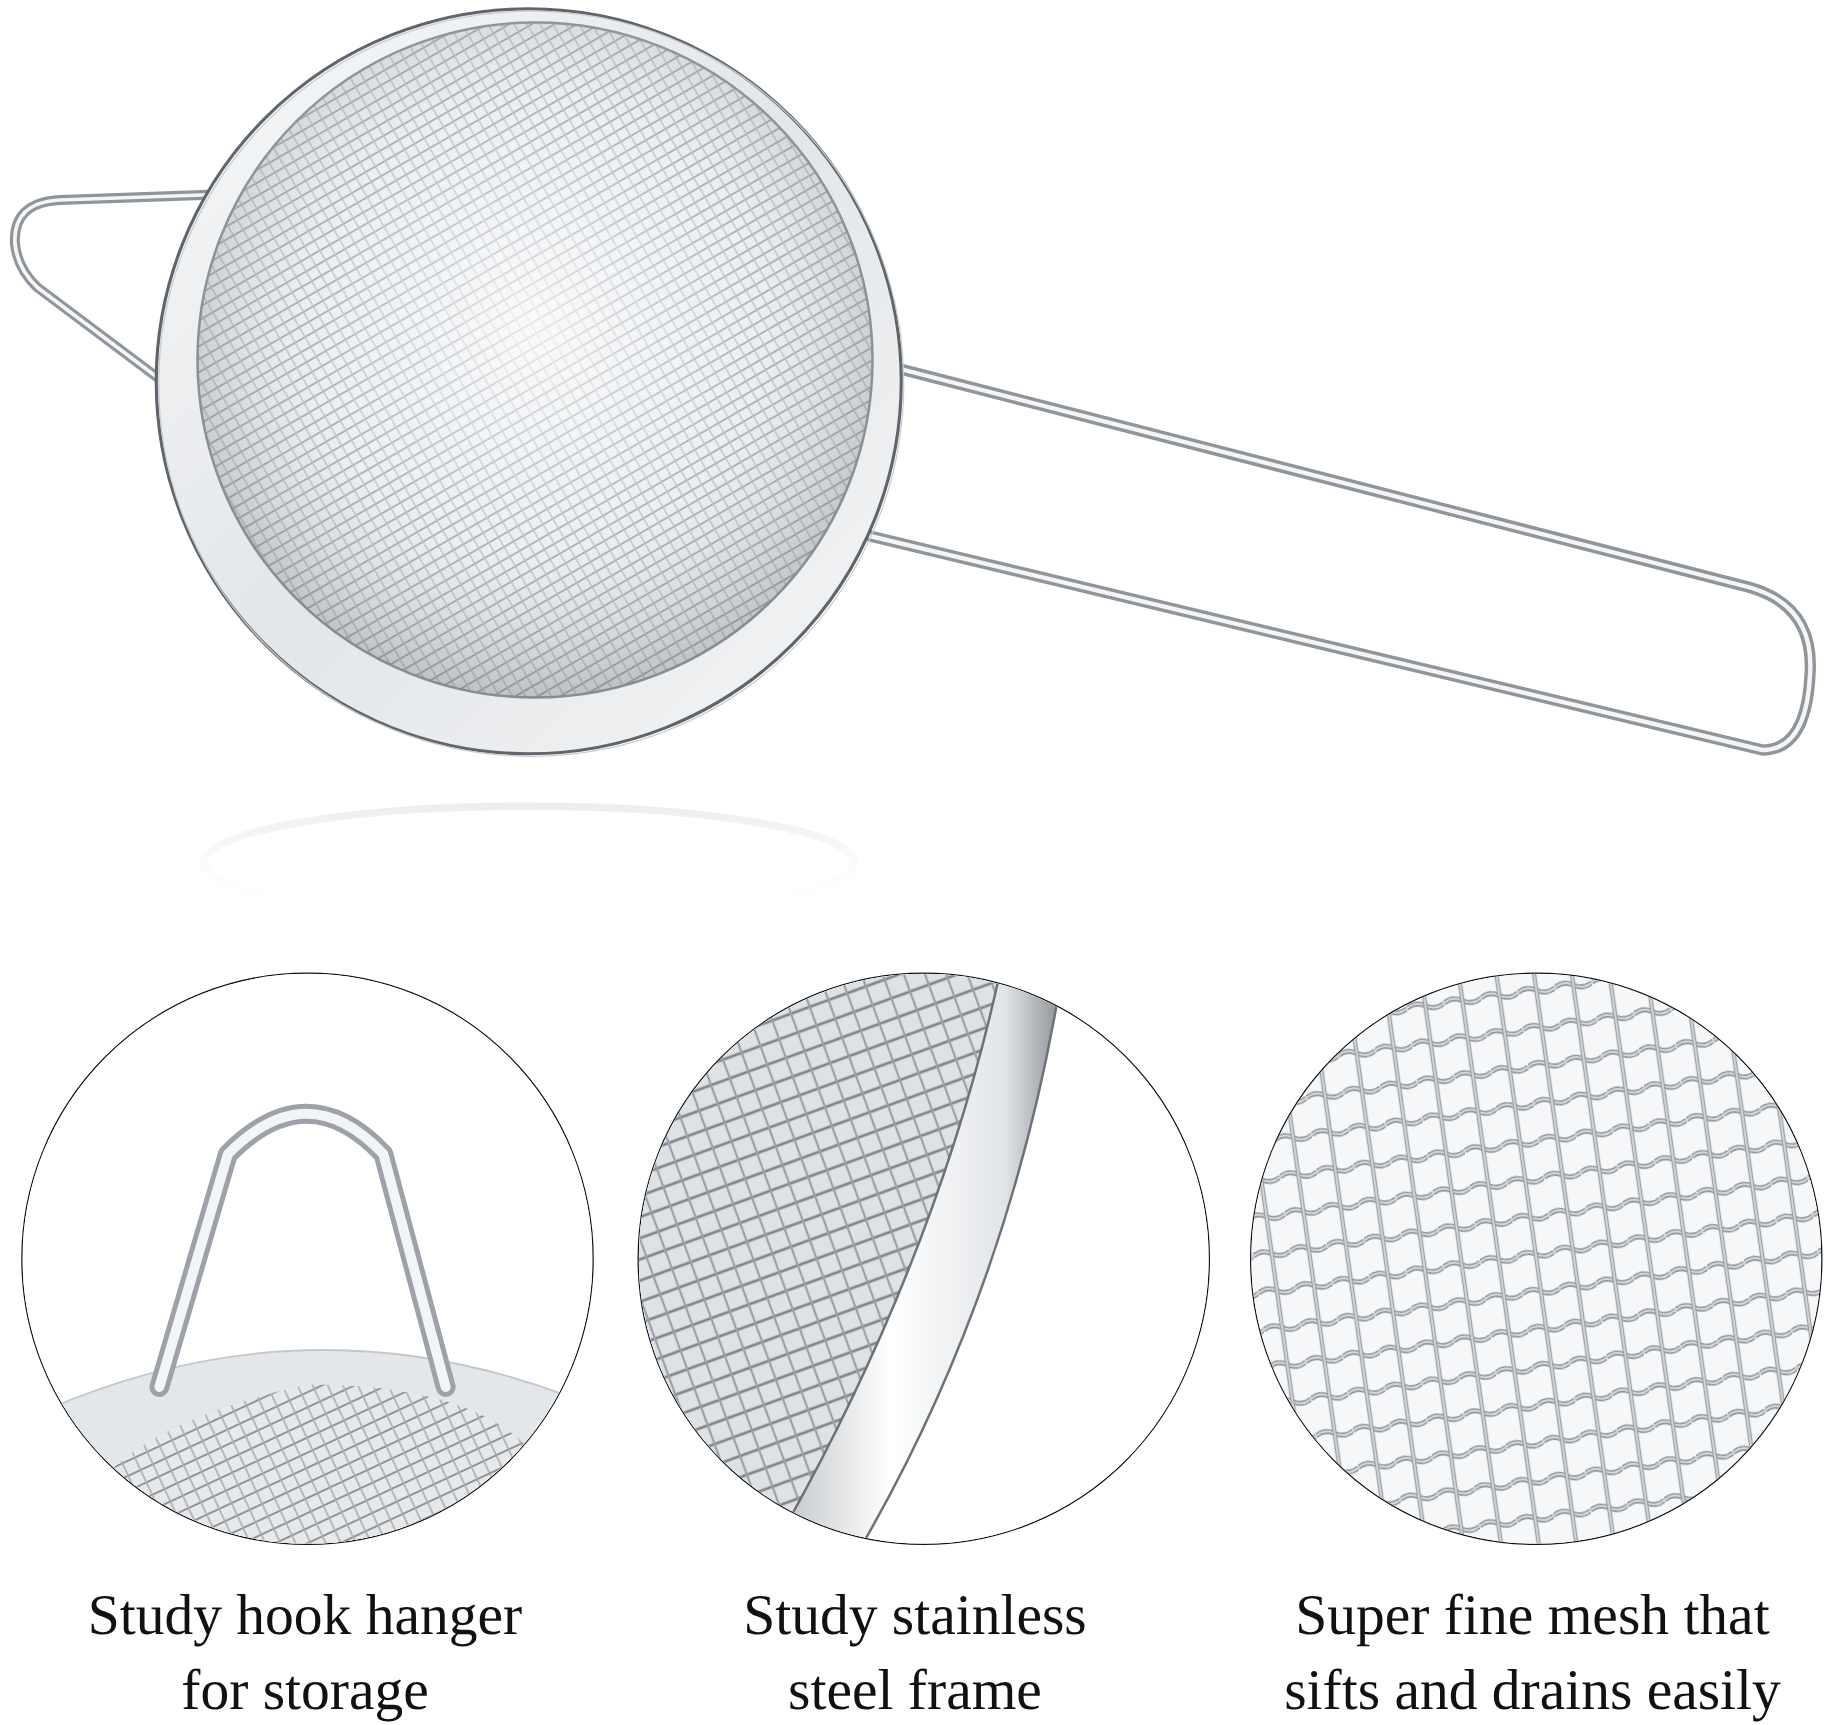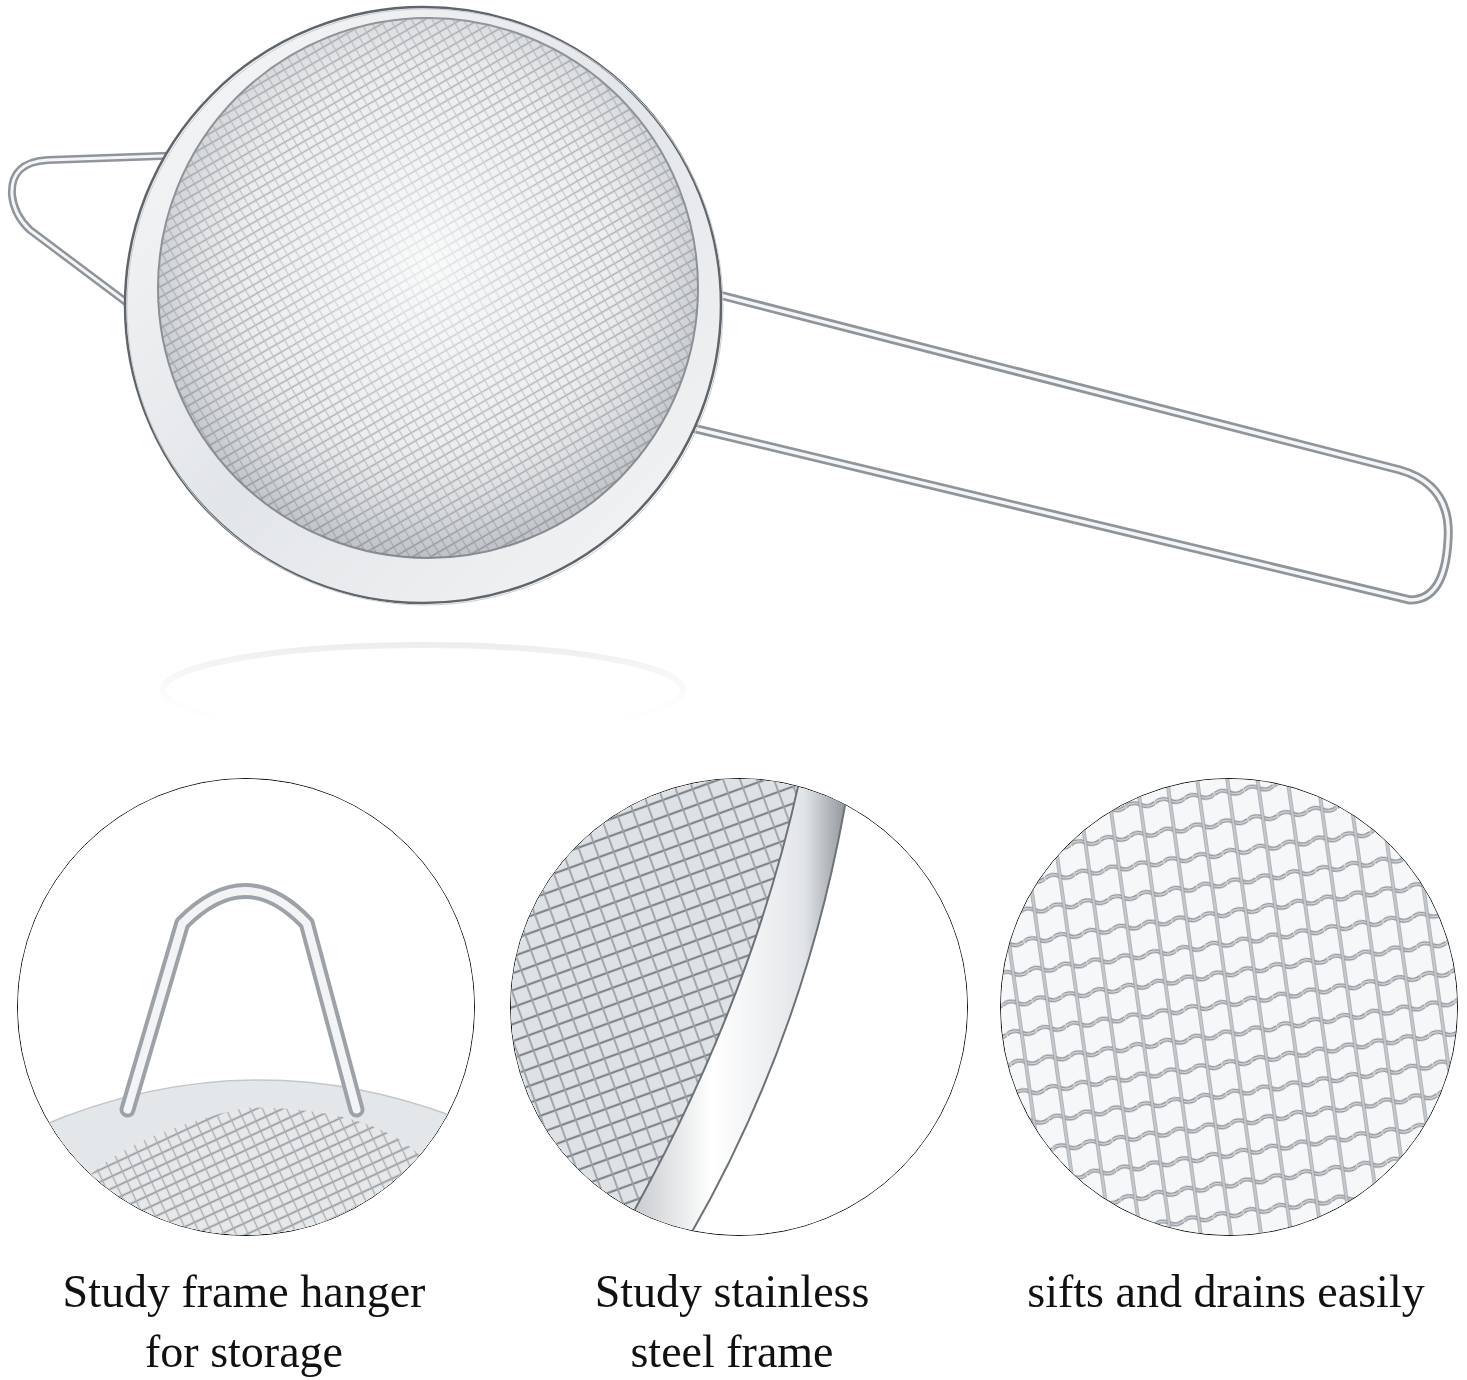--- a/index.html
+++ b/index.html
@@ -114,22 +114,23 @@
         <path d="M0 15 Q7.5 10 15 15 T30 15" fill="none" stroke="#d8dbde" stroke-width="1.5"></path>
         <path d="M15 0 L15 30" stroke="#9aa0a6" stroke-width="3.5"></path>
         <path d="M15 0 L15 30" stroke="#e0e3e6" stroke-width="1.2"></path>
       </pattern>
     </defs>
     <rect width="458" height="458" fill="url(#meshD3)"></rect>
   </svg>
 </div>
 
 <div id="caption-1" class="caption">
-  <span>Study frame hanger</span>
+  <span>Study hook hanger</span>
   <span>for storage</span>
 </div>
 <div id="caption-2" class="caption">
   <span>Study stainless</span>
   <span>steel frame</span>
 </div>
 <div id="caption-3" class="caption">
+  <span>Super fine mesh that</span>
   <span>sifts and drains easily</span>
 </div>
 
 </body></html>

